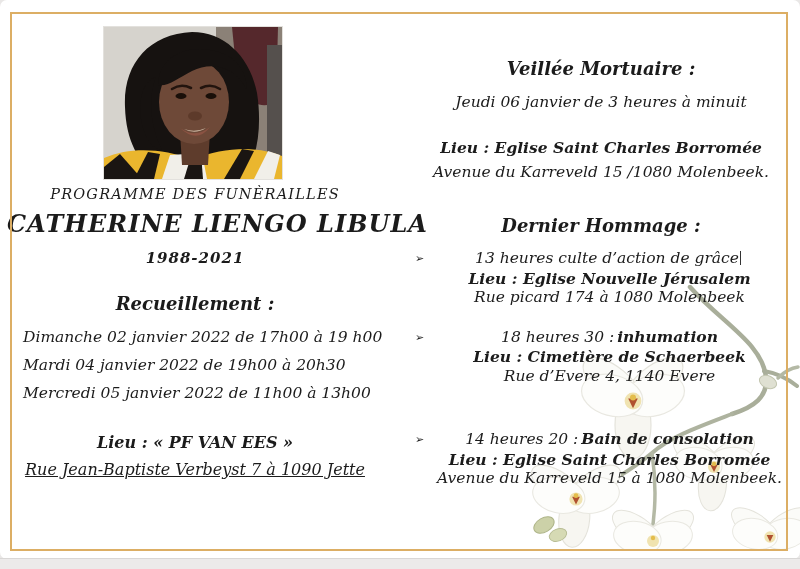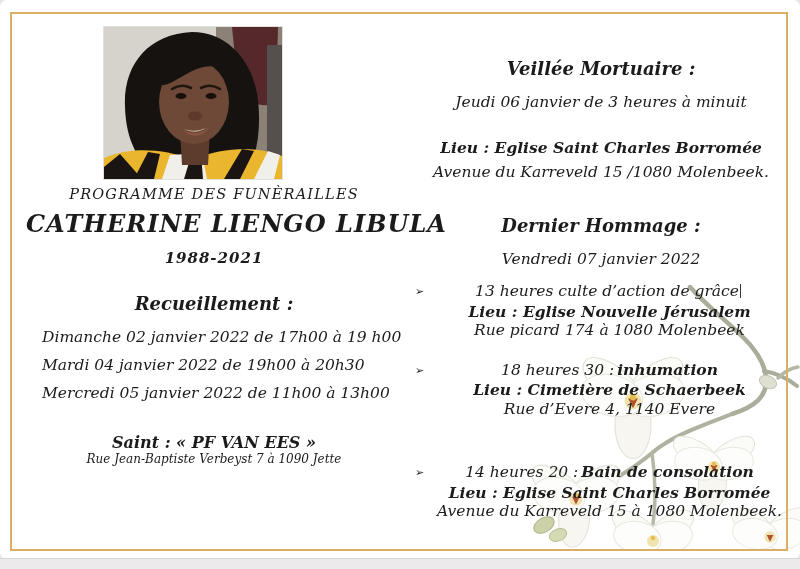--- a/index.html
+++ b/index.html
@@ -25,31 +25,31 @@
   .photo{
     position:absolute;left:104px;top:27px;width:178px;height:152px;
     z-index:2;box-shadow:0 0 0 1px #e3e1dd;
   }
   .orchids{
     position:absolute;right:0;bottom:8px;width:282px;height:266px;z-index:1;
   }
   
   .txt{font-style:italic;}
   .left-col{
-    position:absolute;left:26px;top:186px;width:376px;text-align:center;z-index:3;
+    position:absolute;left:7px;top:186px;width:376px;text-align:center;z-index:3;
   }
   .programme{font-size:14.5px;letter-spacing:1.2px;white-space:nowrap;}
   .name{font-size:24px;font-weight:bold;letter-spacing:1px;margin-top:7px;white-space:nowrap;}
   .years{font-size:15px;font-weight:bold;margin-top:11px;letter-spacing:1px;}
   .sec-heading{font-size:18px;font-weight:bold;}
   .left-col .sec-heading{margin-top:26px;}
   .date-list{margin-top:9px;text-align:left;padding-left:16px;}
   .date-list p{margin:0;font-size:15.5px;line-height:28px;white-space:nowrap;}
   .lieu-bold{font-size:16px;font-weight:bold;margin-top:26px;}
-  .addr{font-size:12px;white-space:nowrap;}
+  .addr{font-size:16px;margin-top:8px;white-space:nowrap;text-decoration:underline;}
   .right-col{
     position:absolute;left:415px;top:58px;width:372px;z-index:3;text-align:center;
   }
   .right-col p{margin:0;}
   .r-date{font-size:15.5px;line-height:19px;margin-top:14px !important;white-space:nowrap;}
   .r-lieu{font-size:15.5px;font-weight:bold;line-height:19px;margin-top:26px !important;white-space:nowrap;}
   .r-addr{font-size:15.5px;line-height:19px;margin-top:6px !important;white-space:nowrap;}
   .hommage{margin-top:33px;}
   .h-item{position:relative;padding-left:17px;font-size:15.5px;line-height:19.5px;}
   .h-item .bullet{position:absolute;left:0;top:1px;font-size:11px;font-style:normal;}
@@ -107,35 +107,34 @@
   <div class="left-col txt">
     <div class="programme">PROGRAMME DES FUNÈRAILLES</div>
     <div class="name">CATHERINE LIENGO LIBULA</div>
     <div class="years">1988-2021</div>
     <div class="sec-heading">Recueillement :</div>
     <div class="date-list">
       <p>Dimanche 02 janvier 2022 de 17h00 à 19 h00</p>
       <p>Mardi 04 janvier 2022 de 19h00 à 20h30</p>
       <p>Mercredi 05 janvier 2022 de 11h00 à 13h00</p>
     </div>
-    <div class="lieu-bold">Saint : « PF VAN EES »</div>
+    <div class="lieu-bold">Lieu : « PF VAN EES »</div>
     <div class="addr">Rue Jean-Baptiste Verbeyst 7 à 1090 Jette</div>
   </div>
 
   <div class="right-col txt">
     <div class="veillee">
       <p class="sec-heading">Veillée Mortuaire :</p>
       <p class="r-date">Jeudi 06 janvier de 3 heures à minuit</p>
       <p class="r-lieu">Lieu : Eglise Saint Charles Borromée</p>
       <p class="r-addr">Avenue du Karreveld 15 /1080 Molenbeek.</p>
     </div>
 
     <div class="hommage">
       <p class="sec-heading">Dernier Hommage :</p>
-      <p class="r-date">Vendredi 07 janvier 2022</p>
 
       <div class="h-item item-1">
         <span class="bullet">➢</span>
         <span>13 heures culte d’action de grâce</span><span class="caret"></span><span class="time-bold"></span>
         <div class="i-lieu">Lieu : Eglise Nouvelle Jérusalem</div>
         <div class="i-addr">Rue picard 174 à 1080 Molenbeek</div>
       </div>
 
       <div class="h-item item-2">
         <span class="bullet">➢</span>

